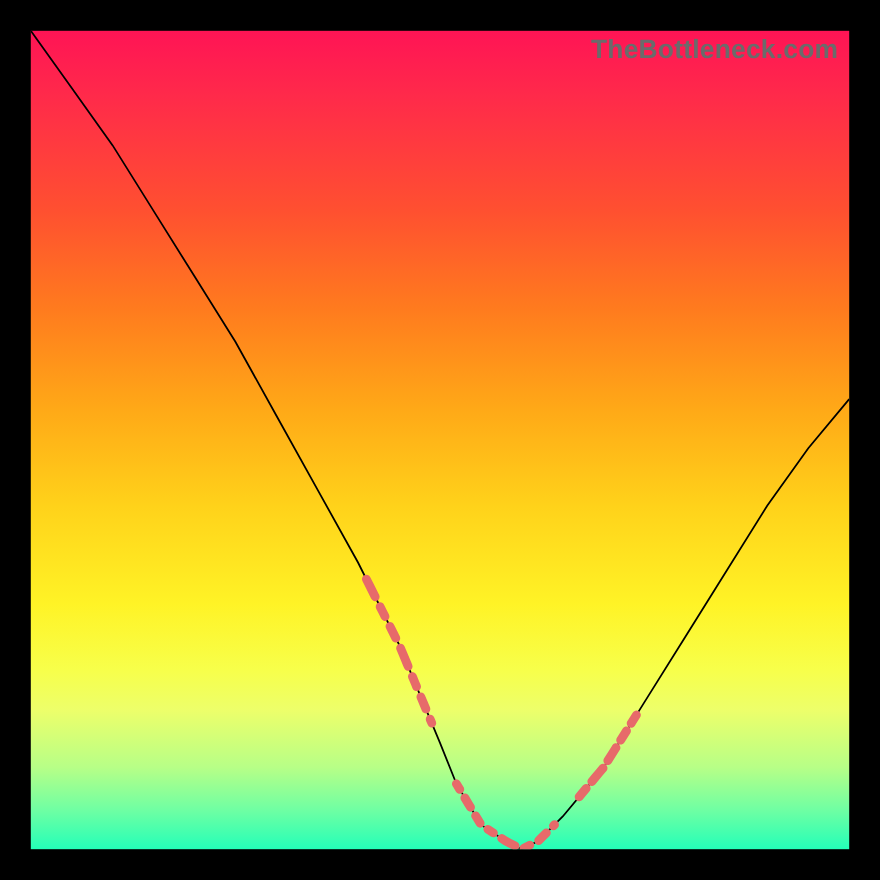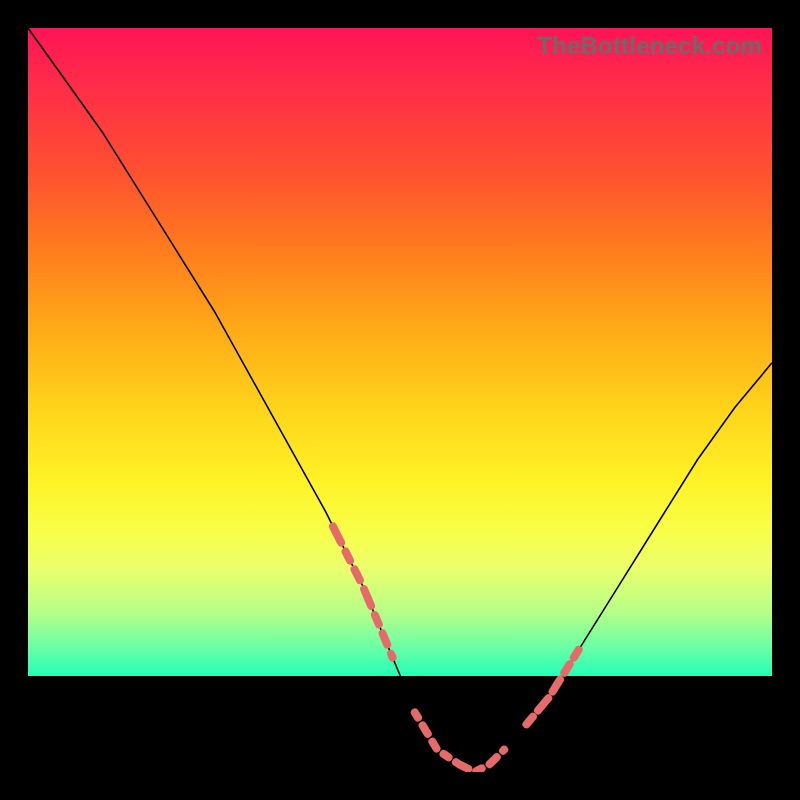--- a/index.html
+++ b/index.html
@@ -15,21 +15,21 @@
     position: relative;
     width: 800px;
     height: 800px;
     background: #000000;
   }
   .plot-area {
     position: absolute;
     left: 28px;
     top: 28px;
     width: 744px;
-    height: 648px;
+    height: 744px;
     background: linear-gradient(
       to bottom,
       #ff1455 0%,
       #ff2a4a 8%,
       #ff5030 22%,
       #ff7b1e 34%,
       #ffa817 46%,
       #ffd21a 58%,
       #fff326 70%,
       #f7ff4a 78%,

